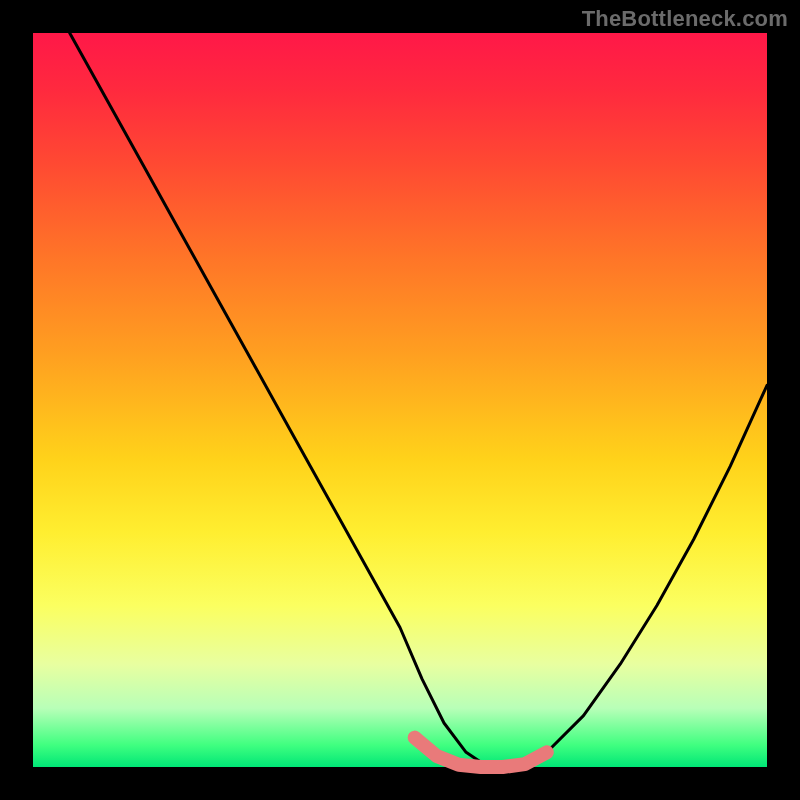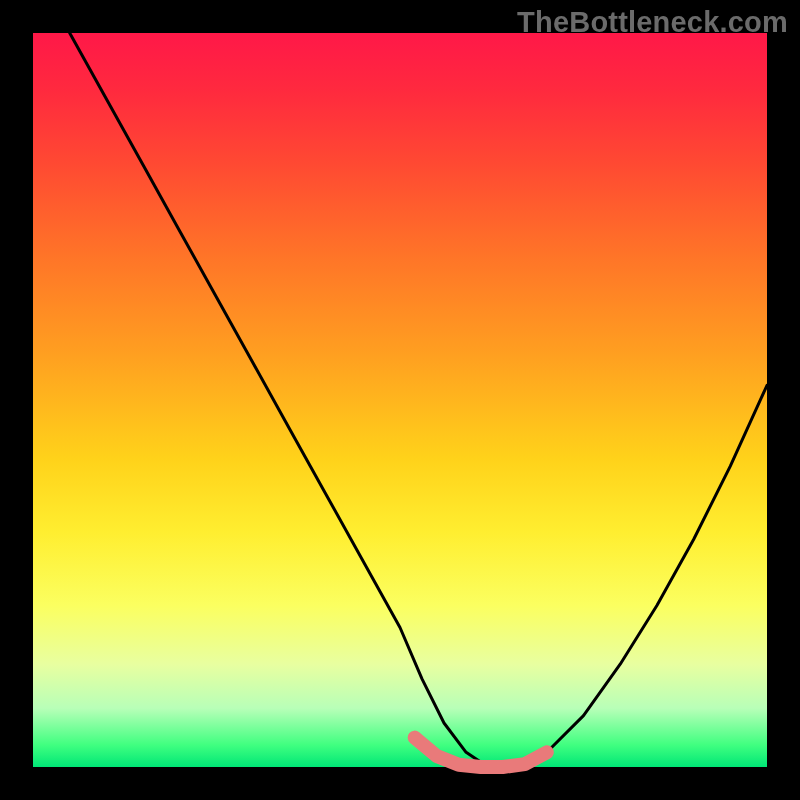--- a/index.html
+++ b/index.html
@@ -37,21 +37,21 @@
       #b8ffb8 92%,
       #40ff80 97%,
       #00e676 100%
     );
   }
   .watermark {
     position: absolute;
     top: 6px;
     right: 12px;
     color: #6b6b6b;
-    font-size: 29px;
+    font-size: 22px;
     font-weight: 600;
     letter-spacing: 0.2px;
     user-select: none;
     text-align: center;
   }
   svg.curve {
     position: absolute;
     left: 0;
     top: 0;
     width: 734px;

